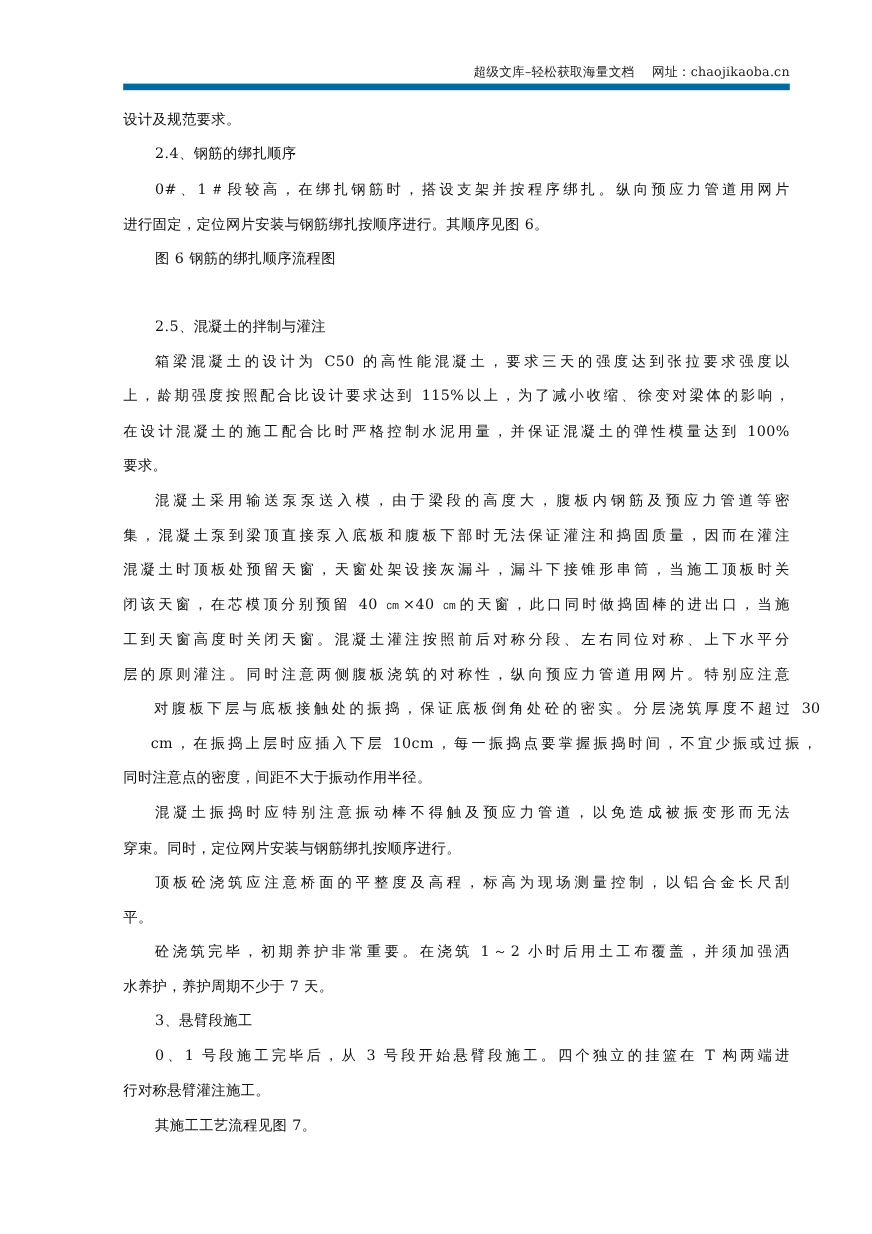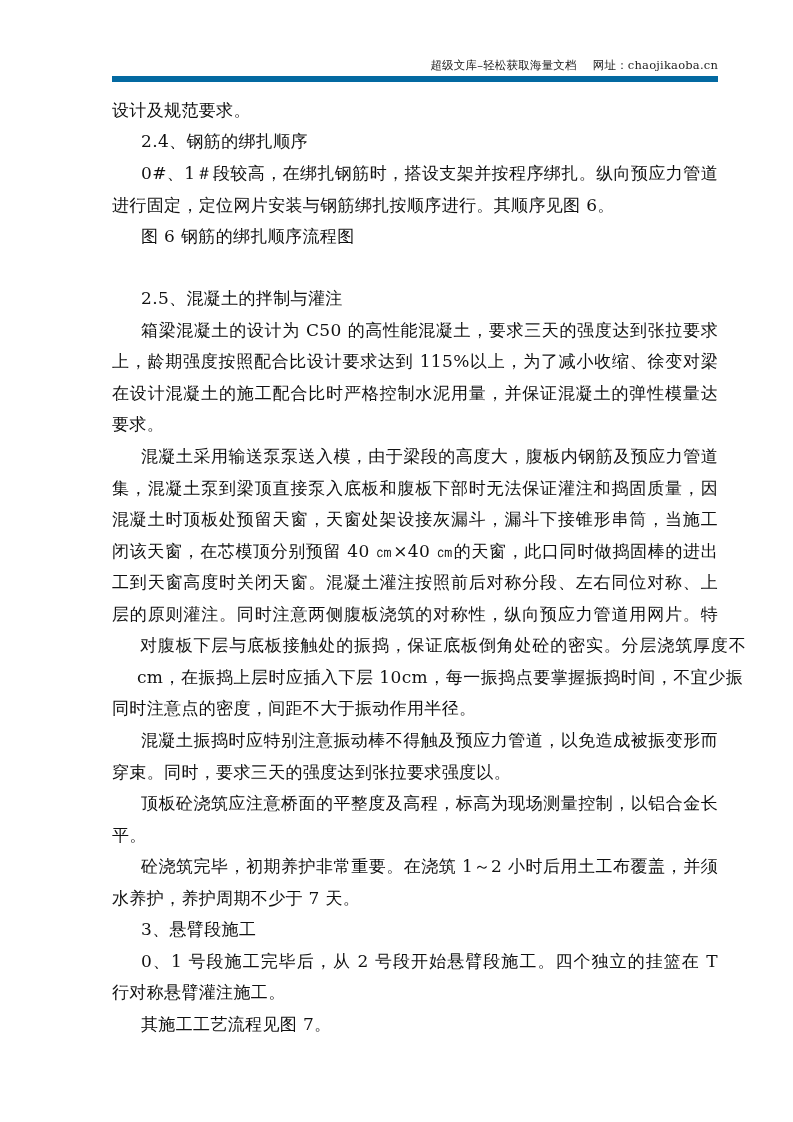--- a/index.html
+++ b/index.html
@@ -3,21 +3,21 @@
 <meta charset="utf-8">
 <style>
   html, body { margin:0; padding:0; background:#ffffff; }
   body { width:793px; height:1122px; position:relative; overflow:hidden;
          font-family:"DejaVu Serif","Liberation Serif",serif; color:#111; }
   .header { position:absolute; left:112px; top:58px; width:606px; height:18px;
             border-bottom:6px solid #0369a1; }
   .header-text { position:absolute; right:0; top:0; font-size:11.5px; color:#222;
                  white-space:nowrap; letter-spacing:0.2px; }
   .header-text .gap { display:inline-block; width:16px; }
-  .line { position:absolute; left:112px; width:606px; font-size:17px; line-height:20px;
+  .line { position:absolute; left:112px; width:606px; font-size:13px; line-height:20px;
           white-space:nowrap; letter-spacing:0.35px; }
   .line.indent { left:141px; width:577px; }
   .line.justify { text-align:justify; text-align-last:justify; white-space:normal; height:20px; overflow:hidden; }
 </style>
 </head>
 <body>
 
 <div class="header">
   <div class="header-text">
     <span>超级文库–轻松获取海量文档</span><span class="gap"></span><span>网址：chaojikaoba.cn</span>
@@ -38,22 +38,22 @@
     <div class="line indent justify" style="top: 446px;">混凝土采用输送泵泵送入模，由于梁段的高度大，腹板内钢筋及预应力管道等密</div>
     <div class="line justify" style="top: 478px;">集，混凝土泵到梁顶直接泵入底板和腹板下部时无法保证灌注和捣固质量，因而在灌注</div>
     <div class="line justify" style="top: 509px;">混凝土时顶板处预留天窗，天窗处架设接灰漏斗，漏斗下接锥形串筒，当施工顶板时关</div>
     <div class="line justify" style="top: 541px;">闭该天窗，在芯模顶分别预留 40 ㎝×40 ㎝的天窗，此口同时做捣固棒的进出口，当施</div>
     <div class="line justify" style="top: 572px;">工到天窗高度时关闭天窗。混凝土灌注按照前后对称分段、左右同位对称、上下水平分</div>
     <div class="line justify" style="top: 604px;">层的原则灌注。同时注意两侧腹板浇筑的对称性，纵向预应力管道用网片。特别应注意</div>
     <div class="line justify" style="top: 635px; margin-left: 28px;">对腹板下层与底板接触处的振捣，保证底板倒角处砼的密实。分层浇筑厚度不超过 30</div>
     <div class="line justify" style="top: 667px; margin-left: 25px;">cm，在振捣上层时应插入下层 10cm，每一振捣点要掌握振捣时间，不宜少振或过振，</div>
     <div class="line" style="top: 698px;">同时注意点的密度，间距不大于振动作用半径。</div>
     <div class="line indent justify" style="top: 730px;">混凝土振捣时应特别注意振动棒不得触及预应力管道，以免造成被振变形而无法</div>
-    <div class="line" style="top: 762px;">穿束。同时，要求三天的强度达到张拉要求强度以。</div>
+    <div class="line" style="top: 762px;">穿束。同时，定位网片安装与钢筋绑扎按顺序进行。</div>
     <div class="line indent justify" style="top: 793px;">顶板砼浇筑应注意桥面的平整度及高程，标高为现场测量控制，以铝合金长尺刮</div>
     <div class="line" style="top: 825px;">平。</div>
     <div class="line indent justify" style="top: 856px;">砼浇筑完毕，初期养护非常重要。在浇筑 1～2 小时后用土工布覆盖，并须加强洒</div>
     <div class="line" style="top: 888px;">水养护，养护周期不少于 7 天。</div>
     <div class="line indent" style="top: 919px;">3、悬臂段施工</div>
-    <div class="line indent justify" style="top: 951px;">0、1 号段施工完毕后，从 2 号段开始悬臂段施工。四个独立的挂篮在 T 构两端进</div>
+    <div class="line indent justify" style="top: 951px;">0、1 号段施工完毕后，从 3 号段开始悬臂段施工。四个独立的挂篮在 T 构两端进</div>
     <div class="line" style="top: 982px;">行对称悬臂灌注施工。</div>
     <div class="line indent" style="top: 1014px;">其施工工艺流程见图 7。</div>
   </div>
 
 </body></html>

